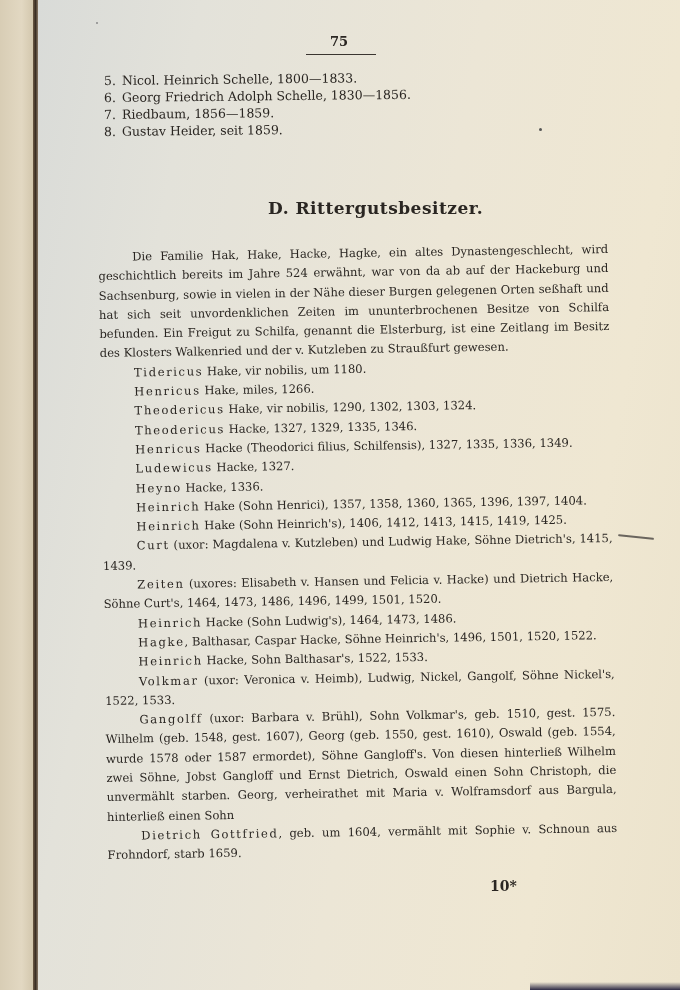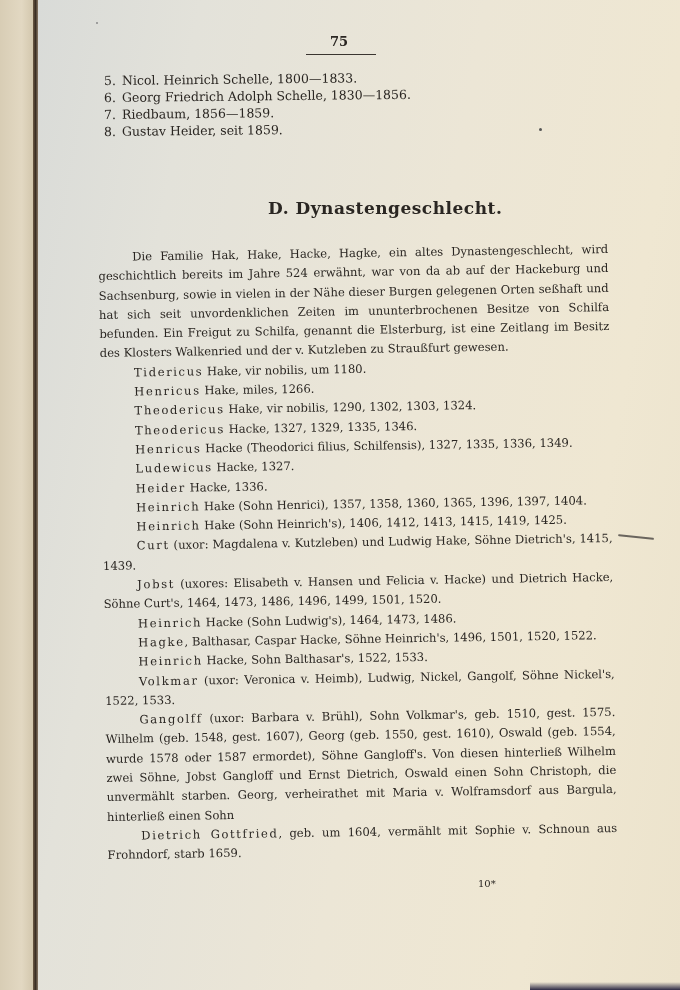--- a/index.html
+++ b/index.html
@@ -42,21 +42,21 @@
     }
     .body-text {
       position: absolute; left: 98px; top: 248px; width: 510px;
       font-size: 11.6px; line-height: 19.3px; text-align: justify;
       transform: rotate(-0.9deg); transform-origin: left top;
     }
     .body-text p { margin: 0; }
     .indent { text-indent: 34px; }
     .spaced { letter-spacing: 1.6px; }
     .footer-sig {
-      position: absolute; left: 478px; top: 878px; font-size: 10px; font-weight: normal;
+      position: absolute; left: 490px; top: 878px; font-size: 14px; font-weight: bold;
     }
     .margin-mark {
       position: absolute; left: 618px; top: 536px; width: 36px; height: 2px;
       background: #6a655e; border-radius: 2px; transform: rotate(6deg);
     }
     .speck { position: absolute; width: 3px; height: 3px; border-radius: 50%; background: #555; }
   </style>
 </head>
 <body>
 
@@ -70,35 +70,35 @@
 <div class="text page-number">75</div>
 <div class="page-rule"></div>
 
 <div class="text list">
   <div class="row"><span class="num">5.</span> <span>Nicol. Heinrich Schelle, 1800—1833.</span></div>
   <div class="row"><span class="num">6.</span> <span>Georg Friedrich Adolph Schelle, 1830—1856.</span></div>
   <div class="row"><span class="num">7.</span> <span>Riedbaum, 1856—1859.</span></div>
   <div class="row"><span class="num">8.</span> <span>Gustav Heider, seit 1859.</span></div>
 </div>
 
-<div class="text heading">D.  Dynastengeschlecht.</div>
+<div class="text heading">D.  Rittergutsbesitzer.</div>
 
 <div class="text body-text">
   <p class="indent">Die Familie Hak, Hake, Hacke, Hagke, ein altes Dynastengeschlecht, wird geschichtlich bereits im Jahre 524 erwähnt, war von da ab auf der Hackeburg und Sachsenburg, sowie in vielen in der Nähe dieser Burgen gelegenen Orten seßhaft und hat sich seit unvordenklichen Zeiten im ununterbrochenen Besitze von Schilfa befunden. Ein Freigut zu Schilfa, genannt die Elsterburg, ist eine Zeitlang im Besitz des Klosters Walkenried und der v. Kutzleben zu Straußfurt gewesen.</p>
   <p class="indent"><span class="spaced">Tidericus</span><span> Hake, vir nobilis, um 1180.</span></p>
   <p class="indent"><span class="spaced">Henricus</span><span> Hake, miles, 1266.</span></p>
   <p class="indent"><span class="spaced">Theodericus</span><span> Hake, vir nobilis, 1290, 1302, 1303, 1324.</span></p>
   <p class="indent"><span class="spaced">Theodericus</span><span> Hacke, 1327, 1329, 1335, 1346.</span></p>
   <p class="indent"><span class="spaced">Henricus</span><span> Hacke (Theodorici filius, Schilfensis), 1327, 1335, 1336, 1349.</span></p>
   <p class="indent"><span class="spaced">Ludewicus</span><span> Hacke, 1327.</span></p>
-  <p class="indent"><span class="spaced">Heider</span><span> Hacke, 1336.</span></p>
+  <p class="indent"><span class="spaced">Heyno</span><span> Hacke, 1336.</span></p>
   <p class="indent"><span class="spaced">Heinrich</span><span> Hake (Sohn Henrici), 1357, 1358, 1360, 1365, 1396, 1397, 1404.</span></p>
   <p class="indent"><span class="spaced">Heinrich</span><span> Hake (Sohn Heinrich's), 1406, 1412, 1413, 1415, 1419, 1425.</span></p>
   <p class="indent"><span class="spaced">Curt</span><span> (uxor: Magdalena v. Kutzleben) und Ludwig Hake, Söhne Dietrich's, 1415, 1439.</span></p>
-  <p class="indent"><span class="spaced">Jobst</span><span> (uxores: Elisabeth v. Hansen und Felicia v. Hacke) und Dietrich Hacke, Söhne Curt's, 1464, 1473, 1486, 1496, 1499, 1501, 1520.</span></p>
+  <p class="indent"><span class="spaced">Zeiten</span><span> (uxores: Elisabeth v. Hansen und Felicia v. Hacke) und Dietrich Hacke, Söhne Curt's, 1464, 1473, 1486, 1496, 1499, 1501, 1520.</span></p>
   <p class="indent"><span class="spaced">Heinrich</span><span> Hacke (Sohn Ludwig's), 1464, 1473, 1486.</span></p>
   <p class="indent"><span class="spaced">Hagke</span><span>, Balthasar, Caspar Hacke, Söhne Heinrich's, 1496, 1501, 1520, 1522.</span></p>
   <p class="indent"><span class="spaced">Heinrich</span><span> Hacke, Sohn Balthasar's, 1522, 1533.</span></p>
   <p class="indent"><span class="spaced">Volkmar</span><span> (uxor: Veronica v. Heimb), Ludwig, Nickel, Gangolf, Söhne Nickel's, 1522, 1533.</span></p>
   <p class="indent"><span class="spaced">Gangolff</span><span> (uxor: Barbara v. Brühl), Sohn Volkmar's, geb. 1510, gest. 1575. Wilhelm (geb. 1548, gest. 1607), Georg (geb. 1550, gest. 1610), Oswald (geb. 1554, wurde 1578 oder 1587 ermordet), Söhne Gangloff's. Von diesen hinterließ Wilhelm zwei Söhne, Jobst Gangloff und Ernst Dietrich, Oswald einen Sohn Christoph, die unvermählt starben. Georg, verheirathet mit Maria v. Wolframsdorf aus Bargula, hinterließ einen Sohn</span></p>
   <p class="indent"><span class="spaced">Dietrich Gottfried</span><span>, geb. um 1604, vermählt mit Sophie v. Schnoun aus Frohndorf, starb 1659.</span></p>
 </div>
 
 <div class="margin-mark"></div>
 <div class="speck" style="left:539px; top:128px;"></div>

